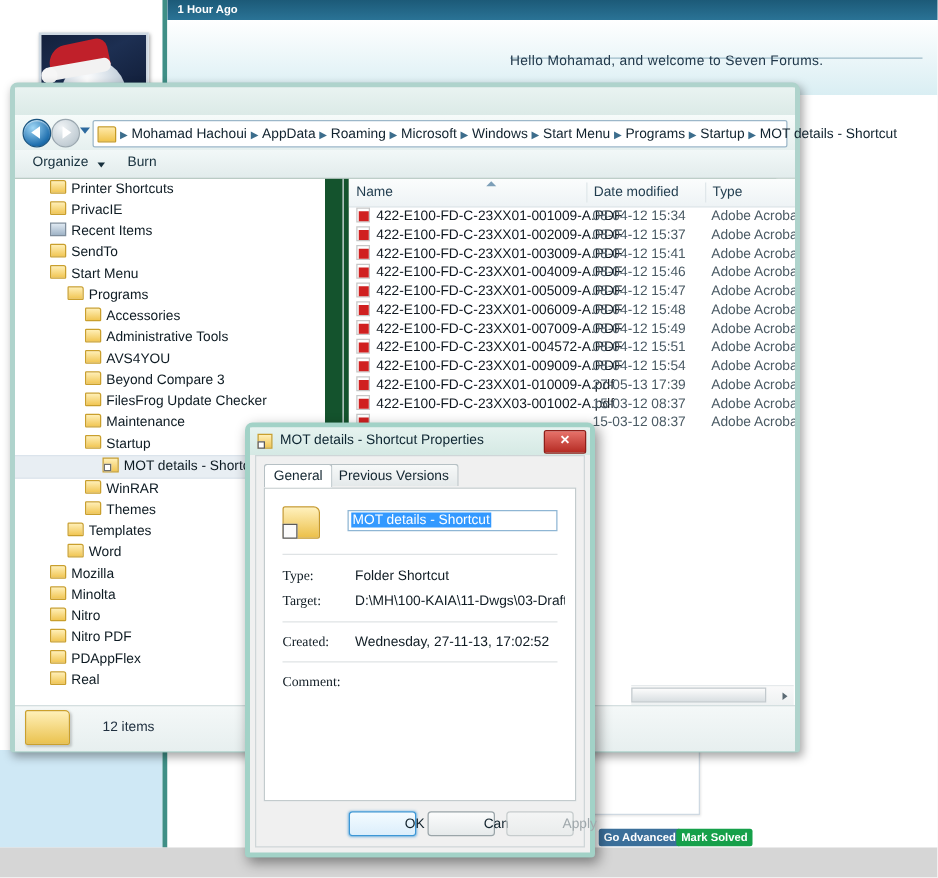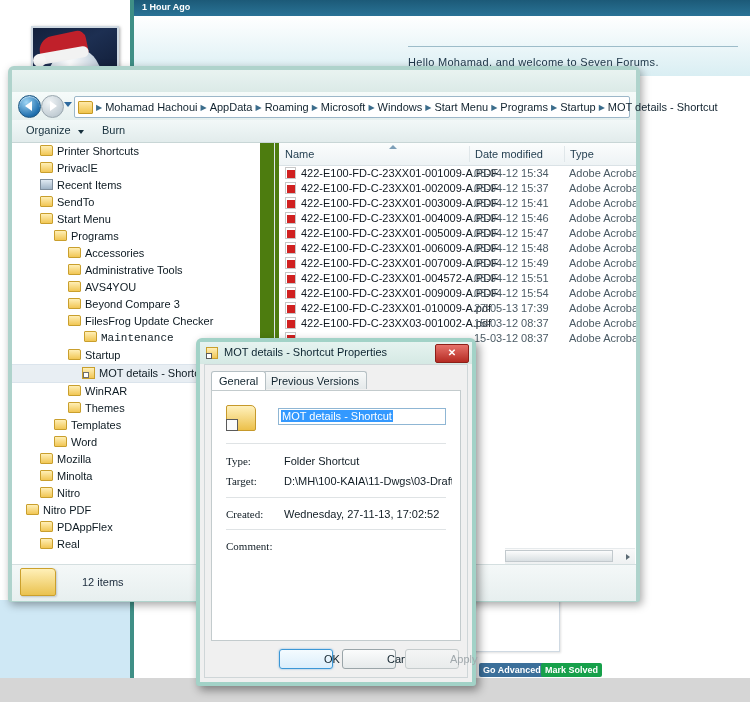--- a/index.html
+++ b/index.html
@@ -25,21 +25,21 @@
   .alien-head{position:absolute;left:16px;top:20px;width:52px;height:56px;border-radius:50% 50% 46% 46%;
     background:radial-gradient(ellipse at 40% 30%,#ffffff 0%,#d3dde6 45%,#9fb0c0 100%);}
   .alien-eye{position:absolute;left:34px;top:44px;width:24px;height:16px;border-radius:50%;
     background:#0a1426;transform:rotate(-18deg);}
   .santa-hat{position:absolute;left:6px;top:6px;width:48px;height:24px;
     background:#c0202a;border-radius:24px 14px 4px 16px;transform:rotate(-12deg);}
   .santa-brim{position:absolute;left:2px;top:22px;width:54px;height:11px;background:#f2f2f2;
     border-radius:8px;transform:rotate(-10deg);}
   .santa-ball{position:absolute;left:0px;top:26px;width:13px;height:13px;border-radius:50%;background:#f6f6f6;}
   .hello-rule{position:absolute;left:274px;top:46px;width:330px;height:1px;background:#9dbcc9;}
-  .hello-text{position:absolute;left:274px;top:56px;font-size:11px;color:#20384a;letter-spacing:.3px;}
+  .hello-text{position:absolute;left:274px;top:43px;font-size:11px;color:#20384a;letter-spacing:.3px;}
   .reply-box{position:absolute;left:245px;top:600px;width:180px;height:62px;
     background:#ffffff;border:1px solid #b8d4e4;}
   .reply-box2{position:absolute;left:378px;top:600px;width:180px;height:50px;
     background:#ffffff;border:1px solid #cfd9e2;box-shadow:1px 1px 2px rgba(0,0,0,.12);}
   .fbtn{position:absolute;top:663px;height:14px;line-height:14px;font-size:9px;font-weight:bold;
     color:#ffffff;padding:0 4px;border-radius:2px;}
   #go-advanced{left:479px;background:#3b6f9a;}
   #mark-solved{left:541px;background:#16a04a;}
   .taskbar{position:absolute;left:0;top:678px;width:750px;height:24px;background:#d6d6d6;}
 
@@ -66,21 +66,21 @@
     border:1px solid #c69a24;border-radius:1px 2px 1px 1px;margin-right:2px;flex:none;}
   .crumb{font-size:11px;color:#10222e;white-space:nowrap;padding:0 2px;}
   .crumb-sep{font-size:8px;color:#3c6d8c;padding:0 1px;flex:none;}
   .ex-toolbar{position:relative;height:22px;background:linear-gradient(to bottom,#f2f8f8,#e2ecec);
     border-bottom:1px solid #c8d6d6;}
   .tb-item{position:absolute;top:4px;font-size:11px;color:#17303d;}
   #organize-button{left:14px;}
   #organize-caret{position:absolute;left:66px;top:10px;width:0;height:0;
     border-left:3px solid transparent;border-right:3px solid transparent;border-top:4px solid #17303d;}
   #burn-button{left:90px;}
-  .ex-body{position:relative;height:421px;background:#4d7c0f;}
+  .ex-body{position:relative;height:421px;background:#14532d;}
 
   
   #tree-pane{position:absolute;left:0;top:0;width:248px;height:421px;background:#ffffff;overflow:hidden;}
   .tree-row{position:relative;height:17px;line-height:17px;white-space:nowrap;font-size:11px;color:#0d1a22;}
   .tree-row.selected{background:#e8eef3;border-top:1px solid #dbe4ec;border-bottom:1px solid #dbe4ec;}
   .t-folder{display:inline-block;width:13px;height:11px;vertical-align:-1px;margin-right:4px;
     background:linear-gradient(to bottom,#ffefb6,#f1c654);border:1px solid #c99f2d;
     border-radius:1px 2px 1px 1px;box-sizing:border-box;}
   .t-shortcut{display:inline-block;width:13px;height:12px;vertical-align:-2px;margin-right:4px;position:relative;
     background:linear-gradient(to bottom,#ffefb6,#f1c654);border:1px solid #c99f2d;box-sizing:border-box;}
@@ -246,31 +246,31 @@
           <div class="tree-row" style="padding-left: 28px;"><span class="t-folder"></span><span>PrivacIE</span></div>
           <div class="tree-row" style="padding-left: 28px;"><span class="t-recent"></span><span>Recent Items</span></div>
           <div class="tree-row" style="padding-left: 28px;"><span class="t-folder"></span><span>SendTo</span></div>
           <div class="tree-row" style="padding-left: 28px;"><span class="t-folder"></span><span>Start Menu</span></div>
           <div class="tree-row" style="padding-left: 42px;"><span class="t-folder"></span><span>Programs</span></div>
           <div class="tree-row" style="padding-left: 56px;"><span class="t-folder"></span><span>Accessories</span></div>
           <div class="tree-row" style="padding-left: 56px;"><span class="t-folder"></span><span>Administrative Tools</span></div>
           <div class="tree-row" style="padding-left: 56px;"><span class="t-folder"></span><span>AVS4YOU</span></div>
           <div class="tree-row" style="padding-left: 56px;"><span class="t-folder"></span><span>Beyond Compare 3</span></div>
           <div class="tree-row" style="padding-left: 56px;"><span class="t-folder"></span><span>FilesFrog Update Checker</span></div>
-          <div class="tree-row" style="padding-left: 72px; font-family: Liberation Mono, monospace;"><span class="t-folder"></span><span>Maintenance</span></div>
+          <div class="tree-row" style="padding-left: 56px;"><span class="t-folder"></span><span>Maintenance</span></div>
           <div class="tree-row" style="padding-left: 56px;"><span class="t-folder"></span><span>Startup</span></div>
           <div class="tree-row selected" style="padding-left: 70px;"><span class="t-shortcut"></span><span>MOT details - Shortcut</span></div>
           <div class="tree-row" style="padding-left: 56px;"><span class="t-folder"></span><span>WinRAR</span></div>
           <div class="tree-row" style="padding-left: 56px;"><span class="t-folder"></span><span>Themes</span></div>
           <div class="tree-row" style="padding-left: 42px;"><span class="t-folder"></span><span>Templates</span></div>
           <div class="tree-row" style="padding-left: 42px;"><span class="t-folder"></span><span>Word</span></div>
           <div class="tree-row" style="padding-left: 28px;"><span class="t-folder"></span><span>Mozilla</span></div>
           <div class="tree-row" style="padding-left: 28px;"><span class="t-folder"></span><span>Minolta</span></div>
           <div class="tree-row" style="padding-left: 28px;"><span class="t-folder"></span><span>Nitro</span></div>
-          <div class="tree-row" style="padding-left: 14px;"><span class="t-folder"></span><span>Nitro PDF</span></div>
+          <div class="tree-row" style="padding-left: 28px;"><span class="t-folder"></span><span>Nitro PDF</span></div>
           <div class="tree-row" style="padding-left: 28px;"><span class="t-folder"></span><span>PDAppFlex</span></div>
           <div class="tree-row" style="padding-left: 28px;"><span class="t-folder"></span><span>Real</span></div>
         </div>
     </div>
     <div id="tree-scrollbar">
       <div id="tree-scroll-up"></div>
       <div id="tree-scroll-thumb"></div>
     </div>
     <div class="pane-split"></div>
 

